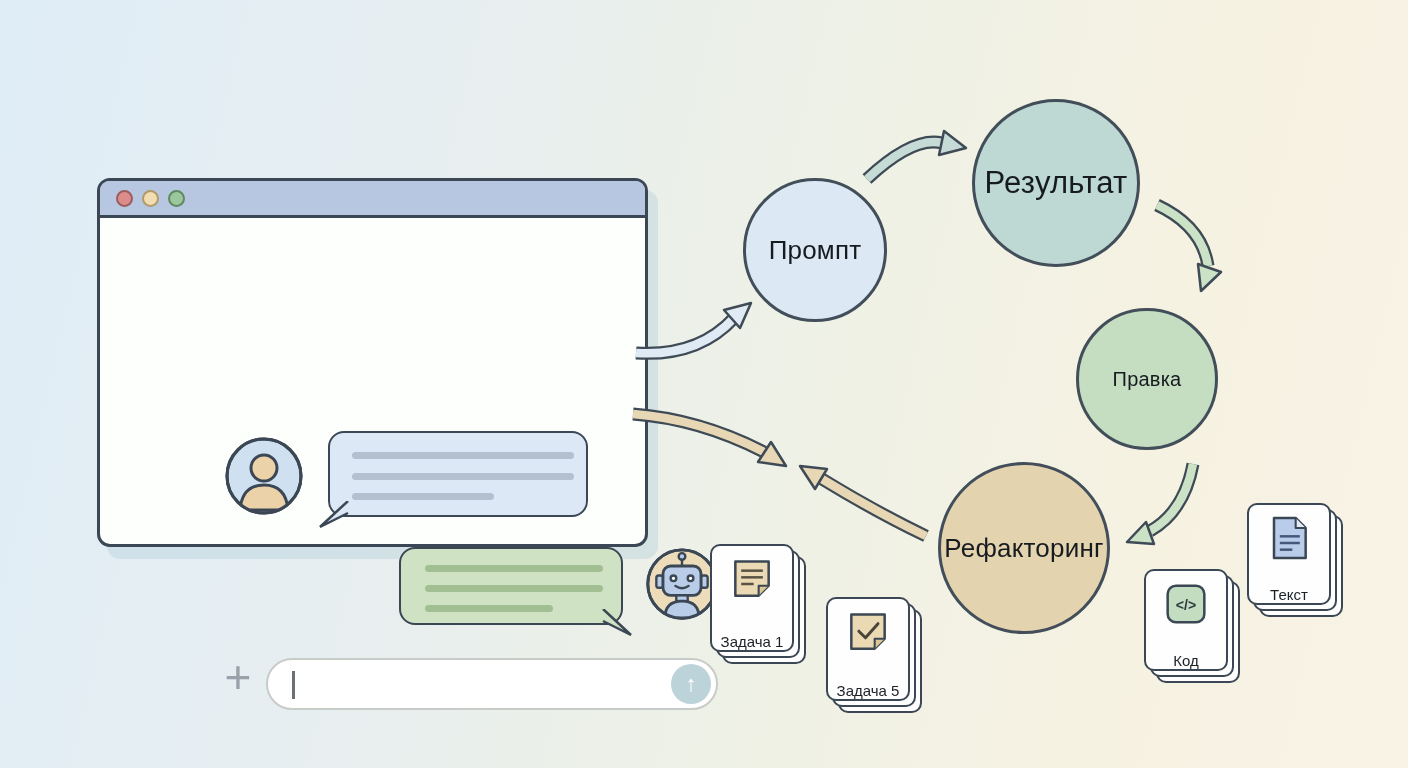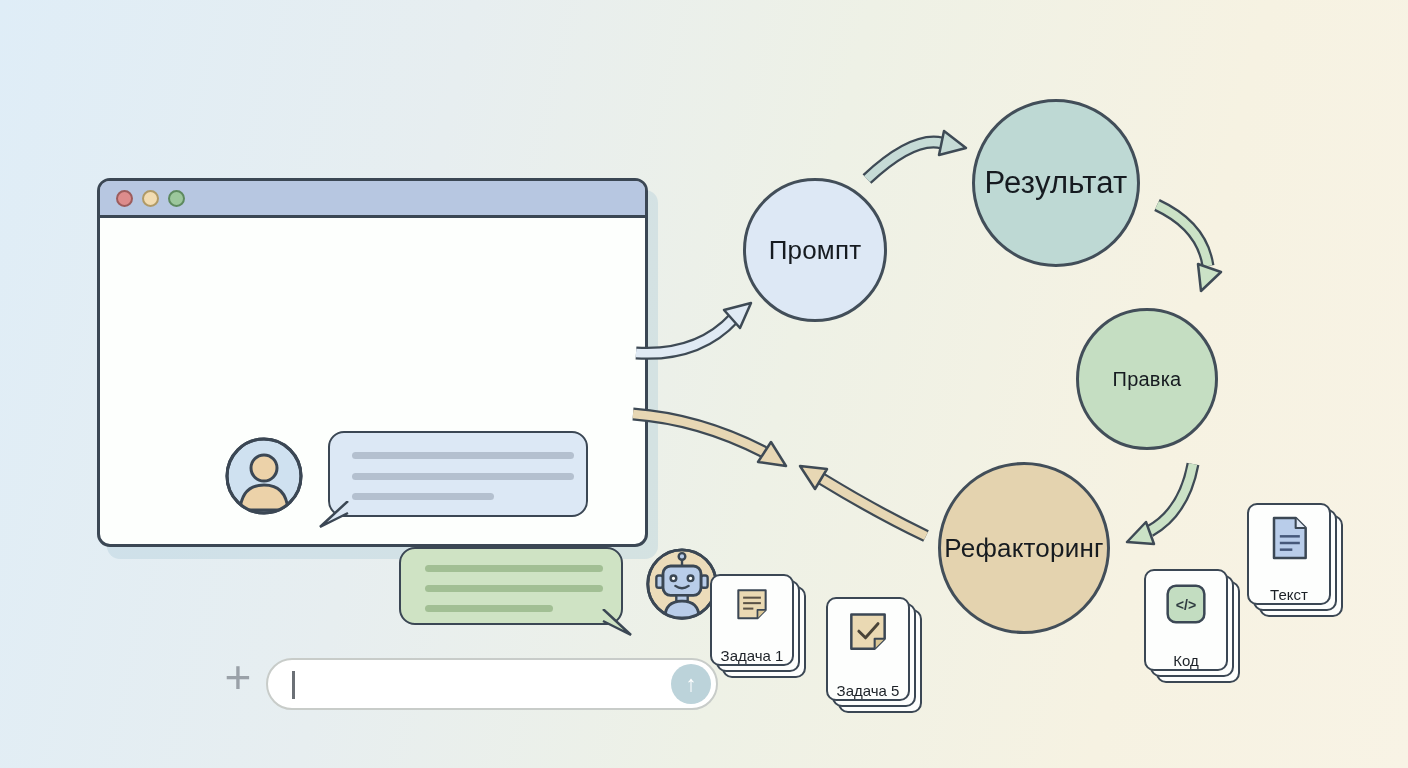--- a/index.html
+++ b/index.html
@@ -72,21 +72,21 @@
   .node-prompt   { left:743px; top:178px; width:144px; height:144px; background:#dde8f5; font-size:26px; }
   .node-result   { left:972px; top:99px;  width:168px; height:168px; background:#bed9d4; font-size:31px; }
   .node-edit     { left:1076px; top:308px; width:142px; height:142px; background:#c5dec2; font-size:20px; }
   .node-refactor { left:938px; top:462px; width:172px; height:172px; background:#e4d3af; font-size:26px; }
 
   
   .arrows { position:absolute; left:0; top:0; width:1408px; height:768px; pointer-events:none; }
 
   
   .stack { position:absolute; }
-  .stack-task1 { left:710px; top:574px; width:84px; height:92px; }
+  .stack-task1 { left:710px; top:544px; width:84px; height:108px; }
   .stack-task2 { left:826px; top:597px; width:84px; height:104px; }
   .stack-code  { left:1144px; top:569px; width:84px; height:102px; }
   .stack-text  { left:1247px; top:503px; width:84px; height:102px; }
   .card-layer, .card {
     position:absolute; left:0; top:0; width:100%; height:100%;
     background:#fdfefd; border:2.5px solid #3b4754; border-radius:10px;
   }
   .card-layer.l2 { transform:translate(12px,12px); }
   .card-layer.l1 { transform:translate(6px,6px); }
   .card { display:flex; flex-direction:column; align-items:center; justify-content:space-between; padding-top:8px; gap:22px; }

